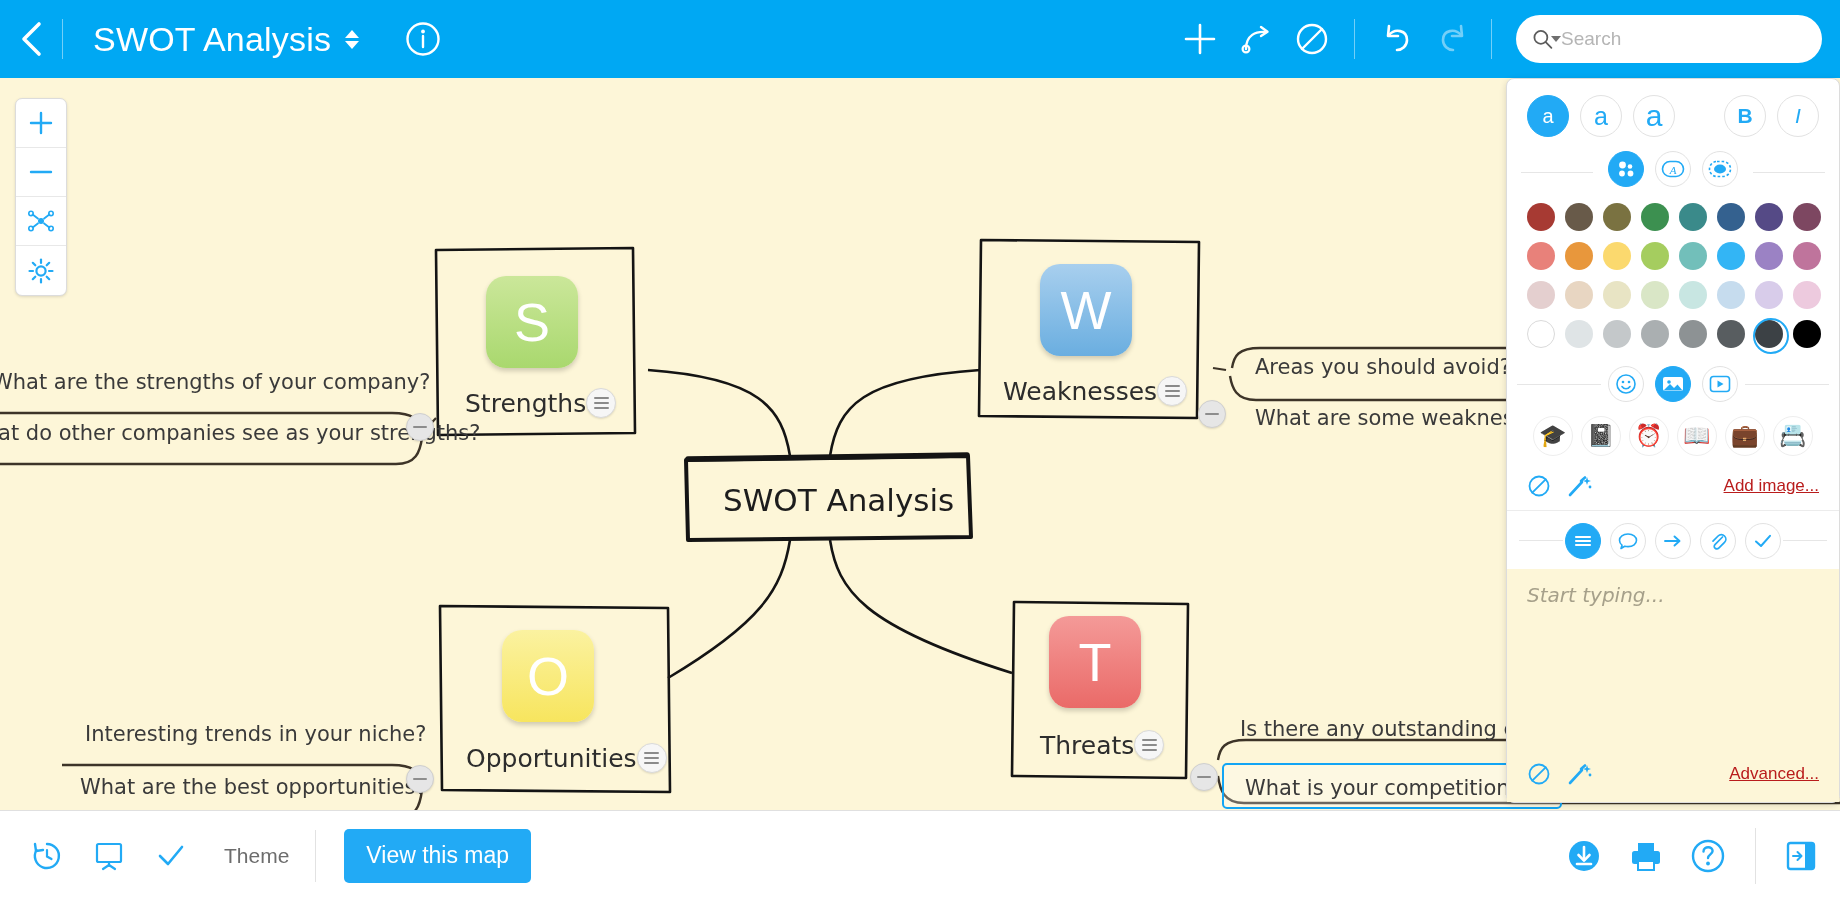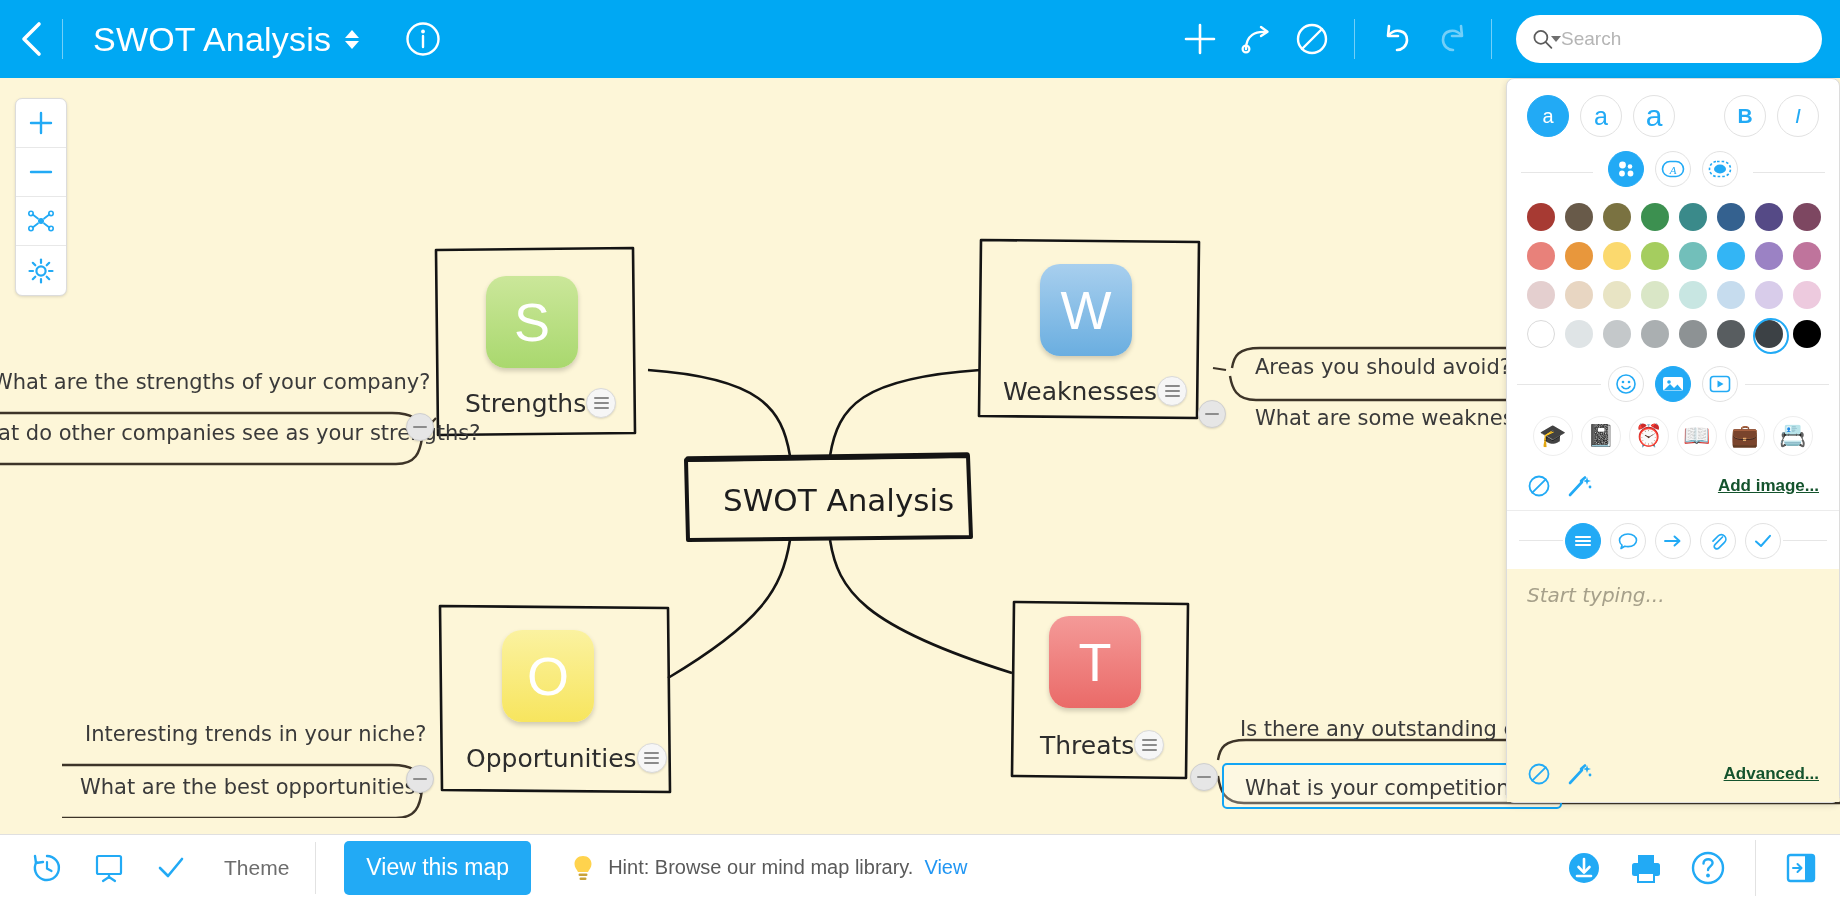--- a/index.html
+++ b/index.html
@@ -161,37 +161,37 @@
   #media-row .hline.l { left: 10px; }
   #media-row .hline.r { right: 10px; }
 
   #emoji-row { display: flex; justify-content: center; gap: 8px; padding: 6px 12px 10px; }
   .emoji-btn {
     width: 40px; height: 40px; border-radius: 50%; background: #fff; border: 1px solid #eee;
     display: flex; align-items: center; justify-content: center; font-size: 22px; cursor: pointer;
   }
 
   #imgact-row { display: flex; align-items: center; padding: 8px 20px 12px; gap: 16px; border-bottom: 1px solid #ececec; }
-  .link-a { margin-left: auto; color: #14532d; font-size: 17px; text-decoration: underline; cursor: pointer; font-weight: bold; }
+  .link-a { margin-left: auto; color: #b91c1c; font-size: 17px; text-decoration: underline; cursor: pointer; }
 
   #notetab-row { justify-content: center; gap: 9px; padding: 12px 20px 10px; position: relative; }
   #notetab-row .hline { position: absolute; height: 1px; background: #e6e6e6; top: 50%; width: 44px; }
   #notetab-row .hline.l { left: 12px; }
   #notetab-row .hline.r { right: 12px; }
 
   #note-area { flex: 1; background: #fdf6d8; padding: 14px 20px; position: relative; }
   #note-placeholder { color: #a6a08a; font-size: 20px; font-style: italic; font-family: "DejaVu Sans", sans-serif; }
   #note-foot {
     position: absolute; left: 0; right: 0; bottom: 0; height: 56px;
     display: flex; align-items: center; padding: 0 20px; gap: 16px; background: #fdf6d8;
   }
 
   
   #bottombar {
-    position: absolute; left: 0; bottom: 0; width: 1840px; height: 66px;
+    position: absolute; left: 0; bottom: 0; width: 1840px; height: 90px;
     background: #fff; border-top: 1px solid #e0e0e0; display: flex; align-items: center;
     z-index: 12;
     justify-content: flex-end;
   }
   .bb-icon { width: 62px; height: 82px; display:flex; align-items:center; justify-content:center; cursor:pointer; }
   #theme-label { color: #6d6d6d; font-size: 21px; margin-left: 22px; }
   #theme-select {
     margin-left: 16px; height: 52px; border: 1px solid #d9d9d9; border-radius: 6px;
     display: flex; align-items: center; gap: 12px; padding: 0 16px; cursor: pointer;
   }
@@ -685,29 +685,20 @@
     <svg width="34" height="30" viewBox="0 0 34 30">
       <path d="M6 15 L14 23 L28 6" stroke="#22aaf5" stroke-width="2.6" fill="none" stroke-linecap="round" stroke-linejoin="round"></path>
     </svg>
   </div>
 
   <span id="theme-label">Theme</span>
   <div id="bb-divider"></div>
   <div id="share-btn">
     <span>View this map</span>
   </div>
-  <div id="hint">
-    <svg width="28" height="30" viewBox="0 0 28 30">
-      <path d="M14 3 C9 3 5.5 6.5 5.5 11 C5.5 14.5 8 16.5 9 19 L19 19 C20 16.5 22.5 14.5 22.5 11 C22.5 6.5 19 3 14 3 Z" fill="#ffd34d"></path>
-      <rect x="9.5" y="20.5" width="9" height="2.4" rx="1.2" fill="#c9a23a"></rect>
-      <rect x="10.5" y="24.5" width="7" height="2.4" rx="1.2" fill="#c9a23a"></rect>
-    </svg>
-    <span>Hint: Browse our mind map library.</span>
-    <span id="hint-link">View</span>
-  </div>
 
   <div id="bb-right">
     <div class="bb-icon">
       <svg width="38" height="38" viewBox="0 0 38 38">
         <circle cx="19" cy="19" r="15" fill="#22aaf5"></circle>
         <path d="M19 10 L19 23" stroke="#fff" stroke-width="2.6" stroke-linecap="round"></path>
         <path d="M13.5 18 L19 23.6 L24.5 18" stroke="#fff" stroke-width="2.6" fill="none" stroke-linecap="round" stroke-linejoin="round"></path>
         <path d="M12 27 L26 27" stroke="#fff" stroke-width="2.6" stroke-linecap="round"></path>
       </svg>
     </div>

